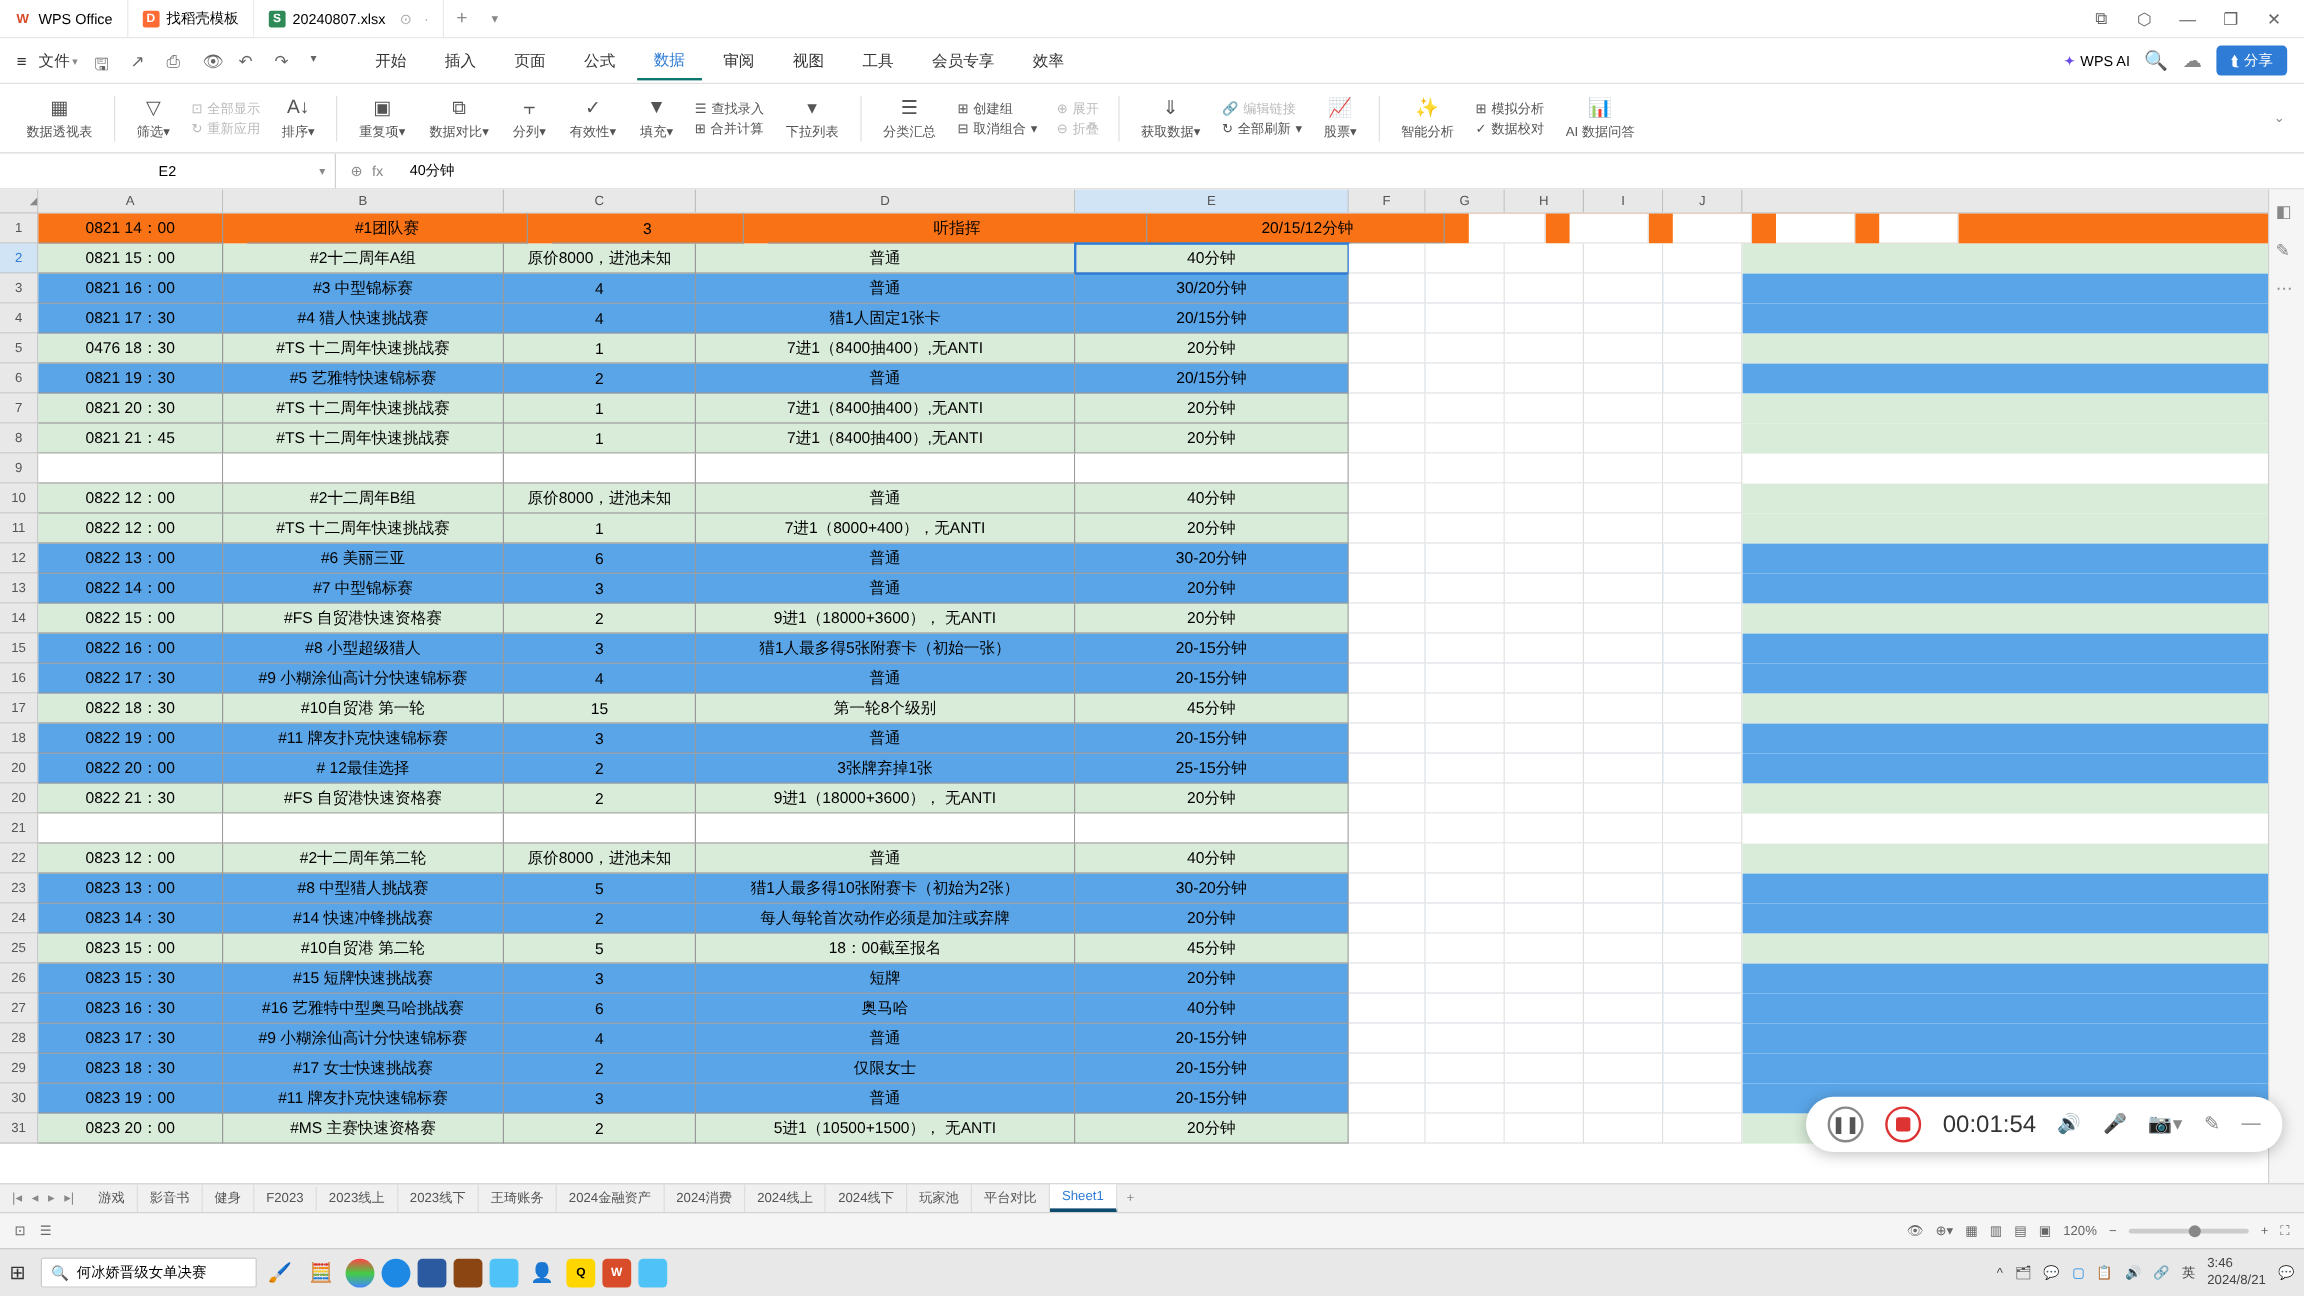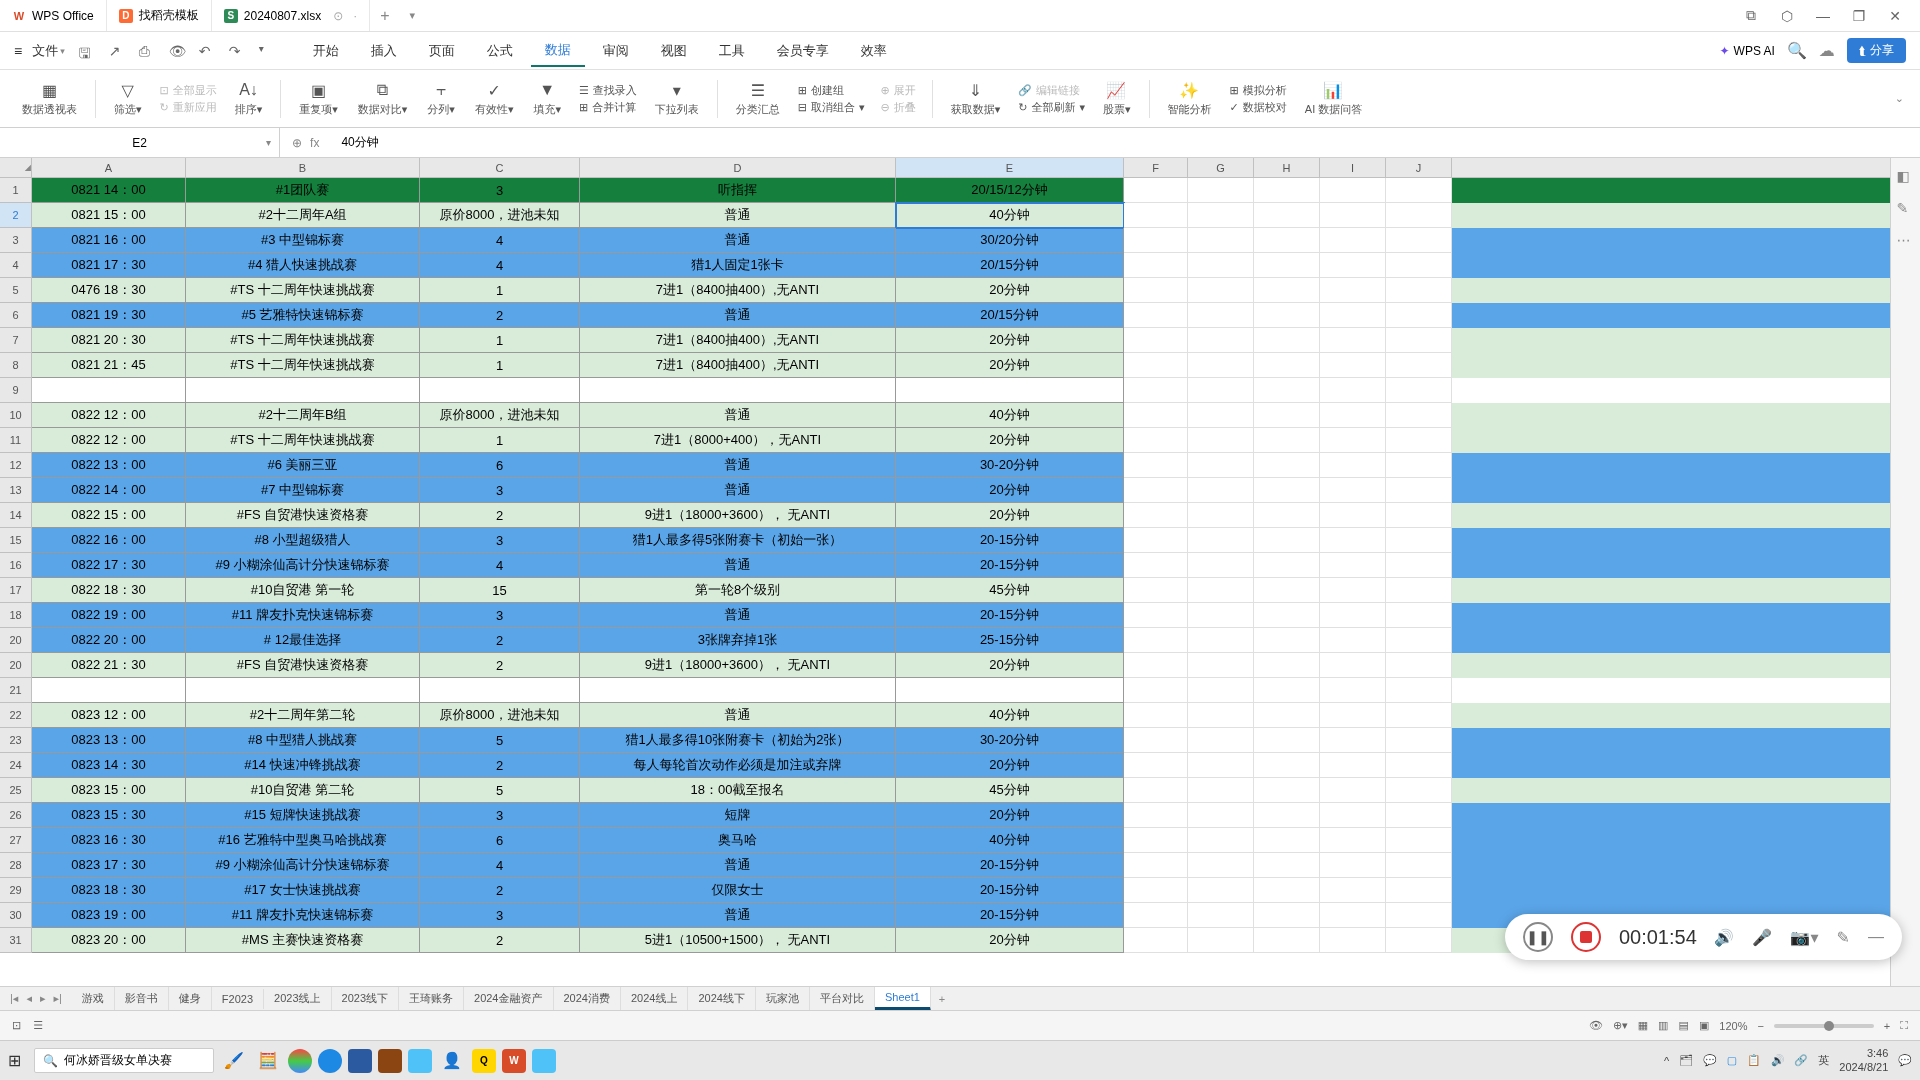--- a/index.html
+++ b/index.html
@@ -55,21 +55,21 @@
 .row-headers { width: 32px; }
 .row-h { height: 25px; display: flex; align-items: center; justify-content: center; font-size: 11px; color: #555; border-right: 1px solid #c0c0c0; border-bottom: 1px solid #c0c0c0; background: #e8e8e8; }
 .row-h.sel { background: #d0e4f5; color: #2e7cd6; }
 .cells { flex: 1; }
 .row { display: flex; height: 25px; }
 .cell { border-right: 1px solid #999; border-bottom: 1px solid #999; display: flex; align-items: center; justify-content: center; font-size: 13px; padding: 0 4px; overflow: hidden; white-space: nowrap; }
 .cell.empty-far { border-right: 1px solid #e0e0e0; border-bottom: 1px solid #e0e0e0; background: #fff; }
 .row-blue { background: #5aa5e8; }
 .row-blue .cell { color: #000; }
 .row-light { background: #d9ecd9; }
-.row-header-row { background: #15803d; }
+.row-header-row { background: #f97316; gap: 20px; }
 .row-header-row .cell { font-weight: normal; }
 .row-empty .cell { background: #fff; border-right: 1px solid #e0e0e0; border-bottom: 1px solid #e0e0e0; }
 .row-empty .cell.in-table { border-right: 1px solid #999; border-bottom: 1px solid #999; }
 .selected-cell { outline: 2px solid #2e7cd6; outline-offset: -1px; }
 
 
 .cA { width: 154px; }
 .cB { width: 234px; }
 .cC { width: 160px; }
 .cD { width: 316px; }
@@ -100,21 +100,21 @@
 .rec-stop { border-color: #d33; }
 .rec-stop-inner { width: 12px; height: 12px; background: #d33; border-radius: 2px; }
 .rec-time { font-size: 20px; color: #333; font-variant-numeric: tabular-nums; }
 .rec-icon { color: #888; font-size: 16px; }
 
 .os-taskbar { position: absolute; bottom: 0; left: 0; right: 0; height: 40px; background: #e8e8e8; display: flex; align-items: center; padding: 0 8px; gap: 6px; border-top: 1px solid #ccc; }
 .start { width: 20px; height: 20px; color: #333; }
 .search { display: flex; align-items: center; background: #fff; border: 1px solid #ccc; border-radius: 2px; padding: 3px 8px; gap: 6px; font-size: 12px; width: 180px; }
 .task-icon { width: 28px; height: 28px; display: flex; align-items: center; justify-content: center; border-radius: 4px; }
 .tray { margin-left: auto; display: flex; align-items: center; gap: 10px; font-size: 11px; color: #444; }
-.tray-time { display: flex; flex-direction: column; align-items: flex-end; line-height: 1.2; }
+.tray-time { display: flex; flex-direction: column; line-height: 1.2; }
 
 
 .right-panel { position: absolute; right: 0; top: 158px; bottom: 54px; width: 30px; background: #f5f5f5; border-left: 1px solid #d0d0d0; display: flex; flex-direction: column; align-items: center; gap: 14px; padding-top: 10px; }
 .right-panel-icon { width: 18px; height: 18px; color: #888; font-size: 14px; }
 
 
 .app { position: absolute; top: 0; left: 0; right: 0; bottom: 40px; background: #fff; }
 </style>
 </head>
 <body>

